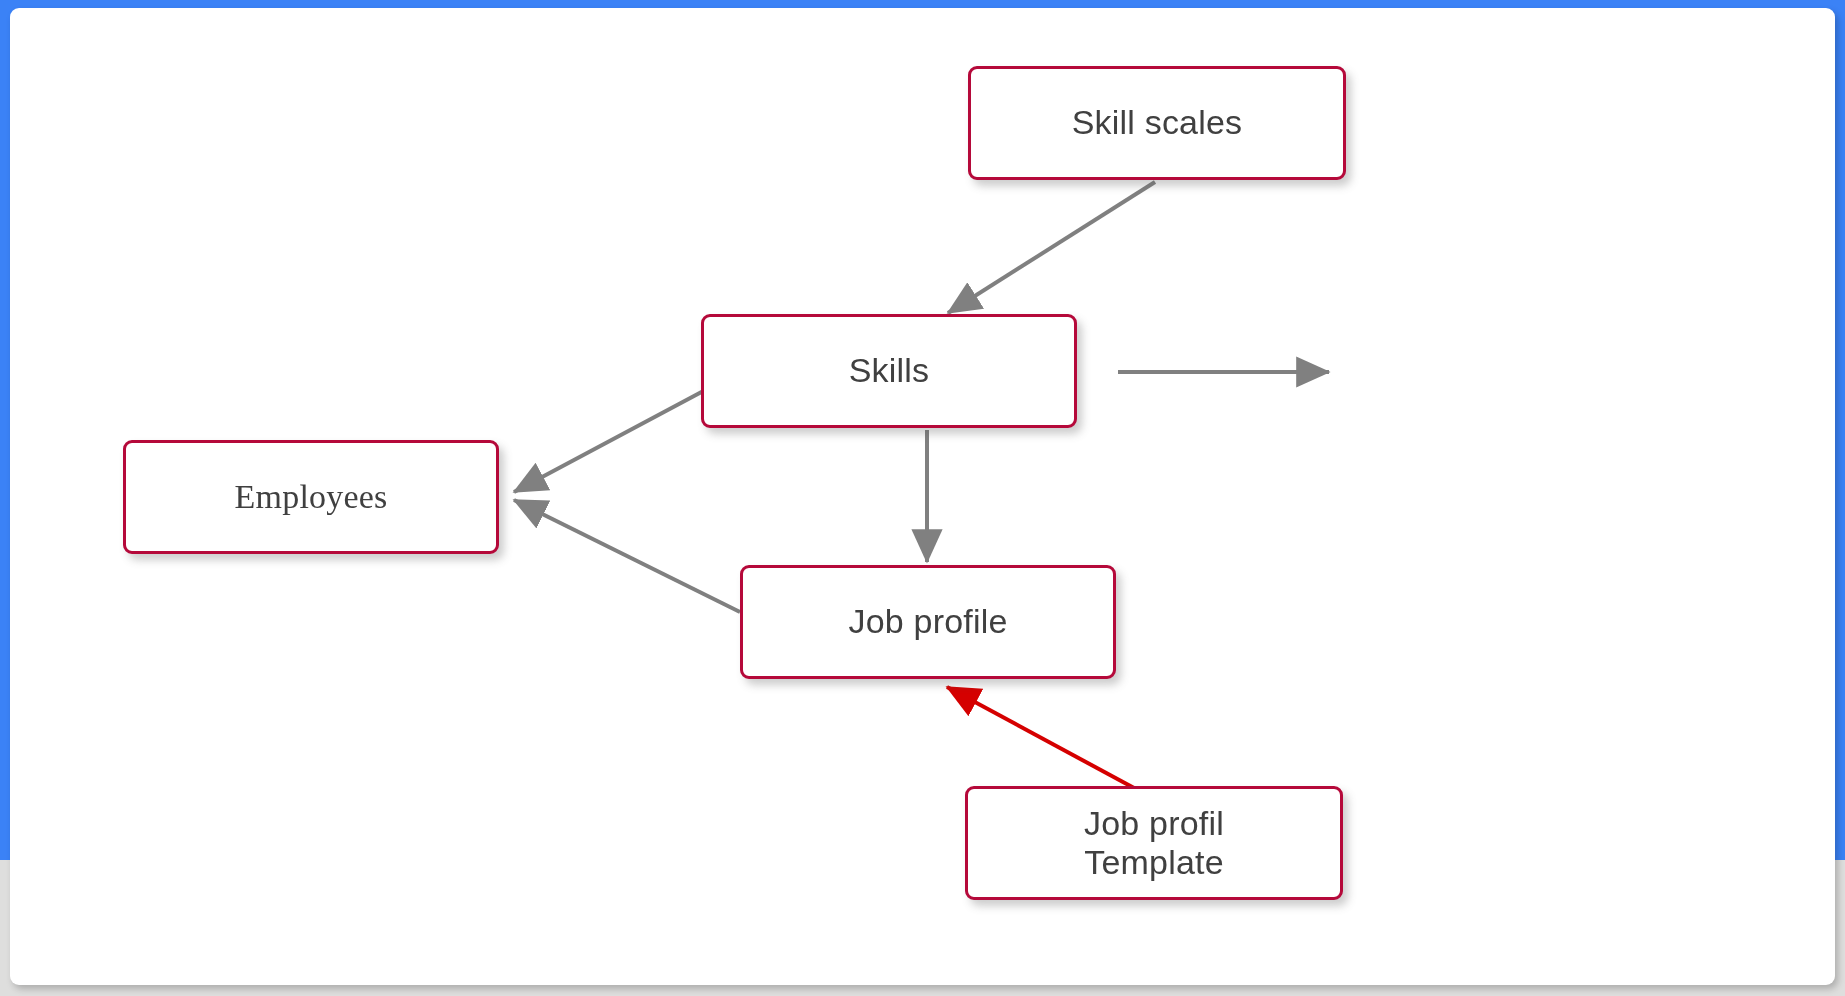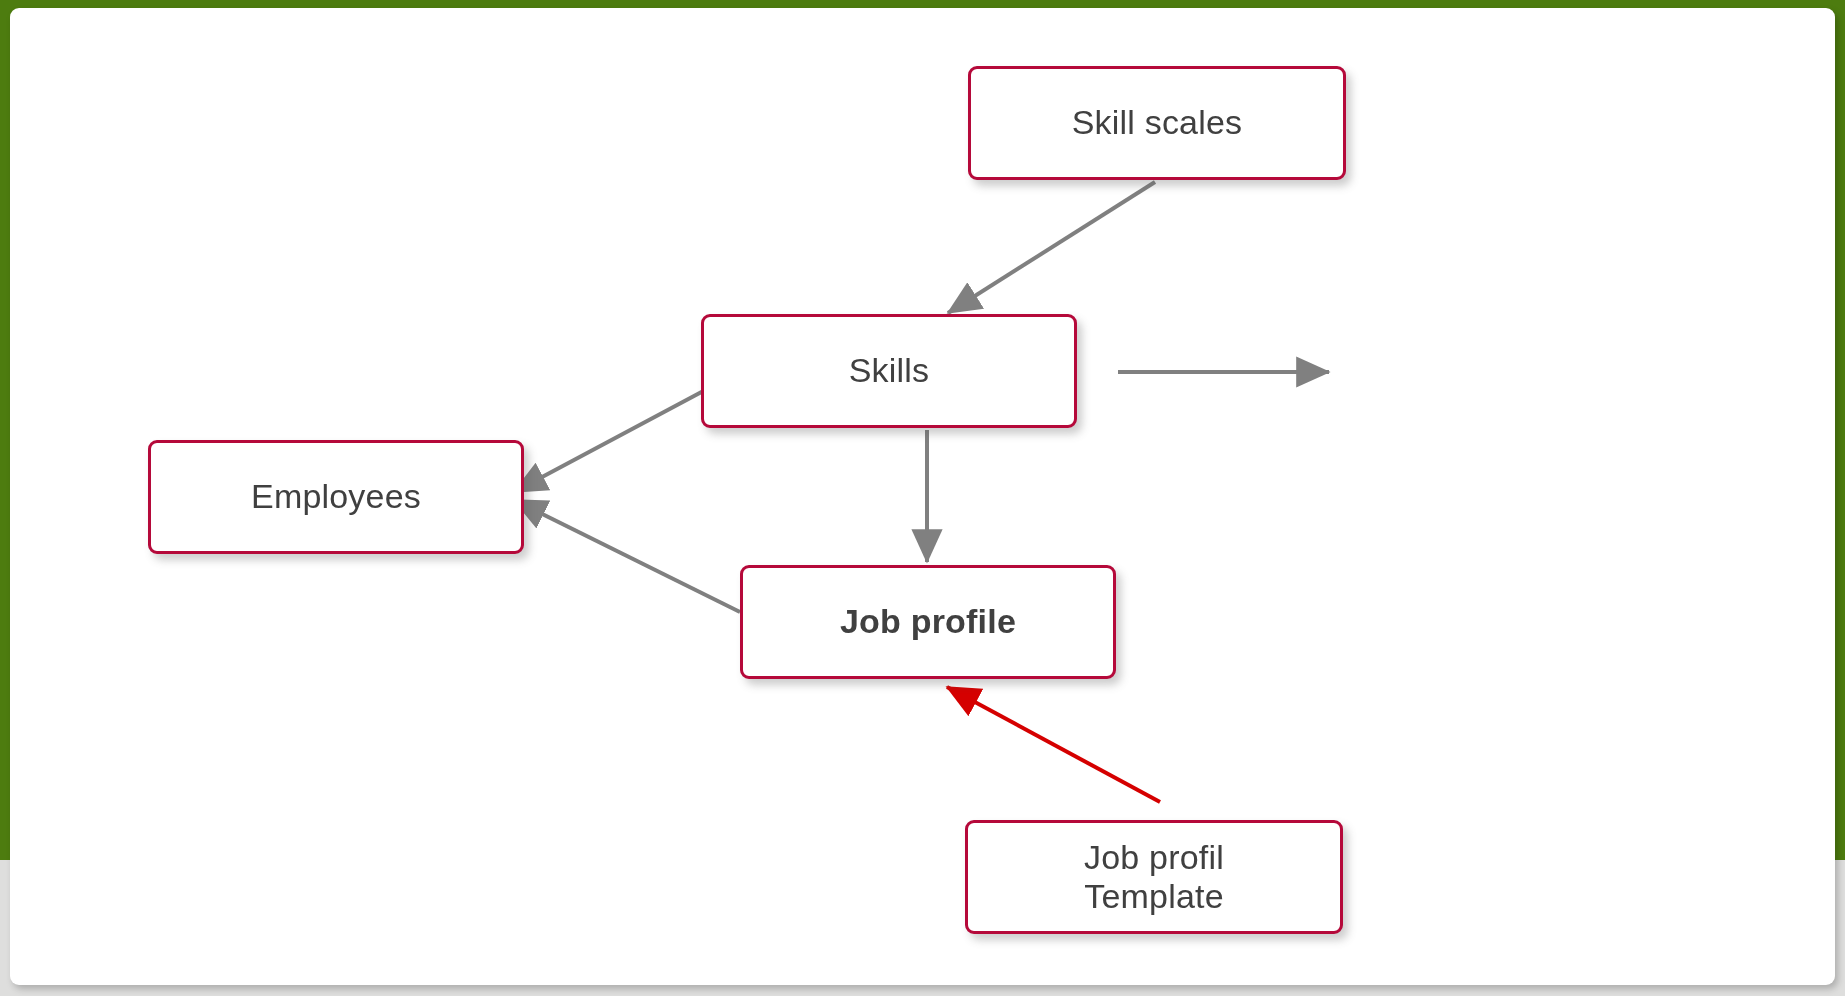--- a/index.html
+++ b/index.html
@@ -12,21 +12,21 @@
     width: 1845px;
     height: 996px;
     font-family: "Liberation Sans", "DejaVu Sans", sans-serif;
     overflow: hidden;
   }
   #canvas-frame {
     position: absolute;
     left: 0; top: 0;
     width: 1845px;
     height: 860px;
-    background: #4d7c0f;
+    background: #3b82f6;
   }
   #page-surface {
     position: absolute;
     left: 10px;
     top: 8px;
     width: 1825px;
     height: 977px;
     background: #ffffff;
     border-radius: 9px;
     box-shadow: 3px 4px 7px rgba(0,0,0,0.22);
@@ -101,27 +101,27 @@
 
     <div class="node" style="left:968px;  top:66px;  width:378px; height:114px;">
       <span class="node-label">Skill scales</span>
     </div>
 
     <div class="node" style="left:701px;  top:314px; width:376px; height:114px;">
       <span class="node-label">Skills</span>
     </div>
 
 
-    <div class="node" style="left:148px;  top:440px; width:376px; height:114px;">
+    <div class="node" style="left:123px;  top:440px; width:376px; height:114px;font-family:Liberation Serif, serif;">
       <span class="node-label">Employees</span>
     </div>
 
-    <div class="node" style="left:740px;  top:565px; width:376px; height:114px;font-weight:bold;">
+    <div class="node" style="left:740px;  top:565px; width:376px; height:114px;">
       <span class="node-label">Job profile</span>
     </div>
 
-    <div class="node" style="left:965px;  top:820px; width:378px; height:114px;">
+    <div class="node" style="left:965px;  top:786px; width:378px; height:114px;">
       <span class="node-label">Job profil
 Template</span>
     </div>
 
   </div>
 </div>
 
 </body></html>

